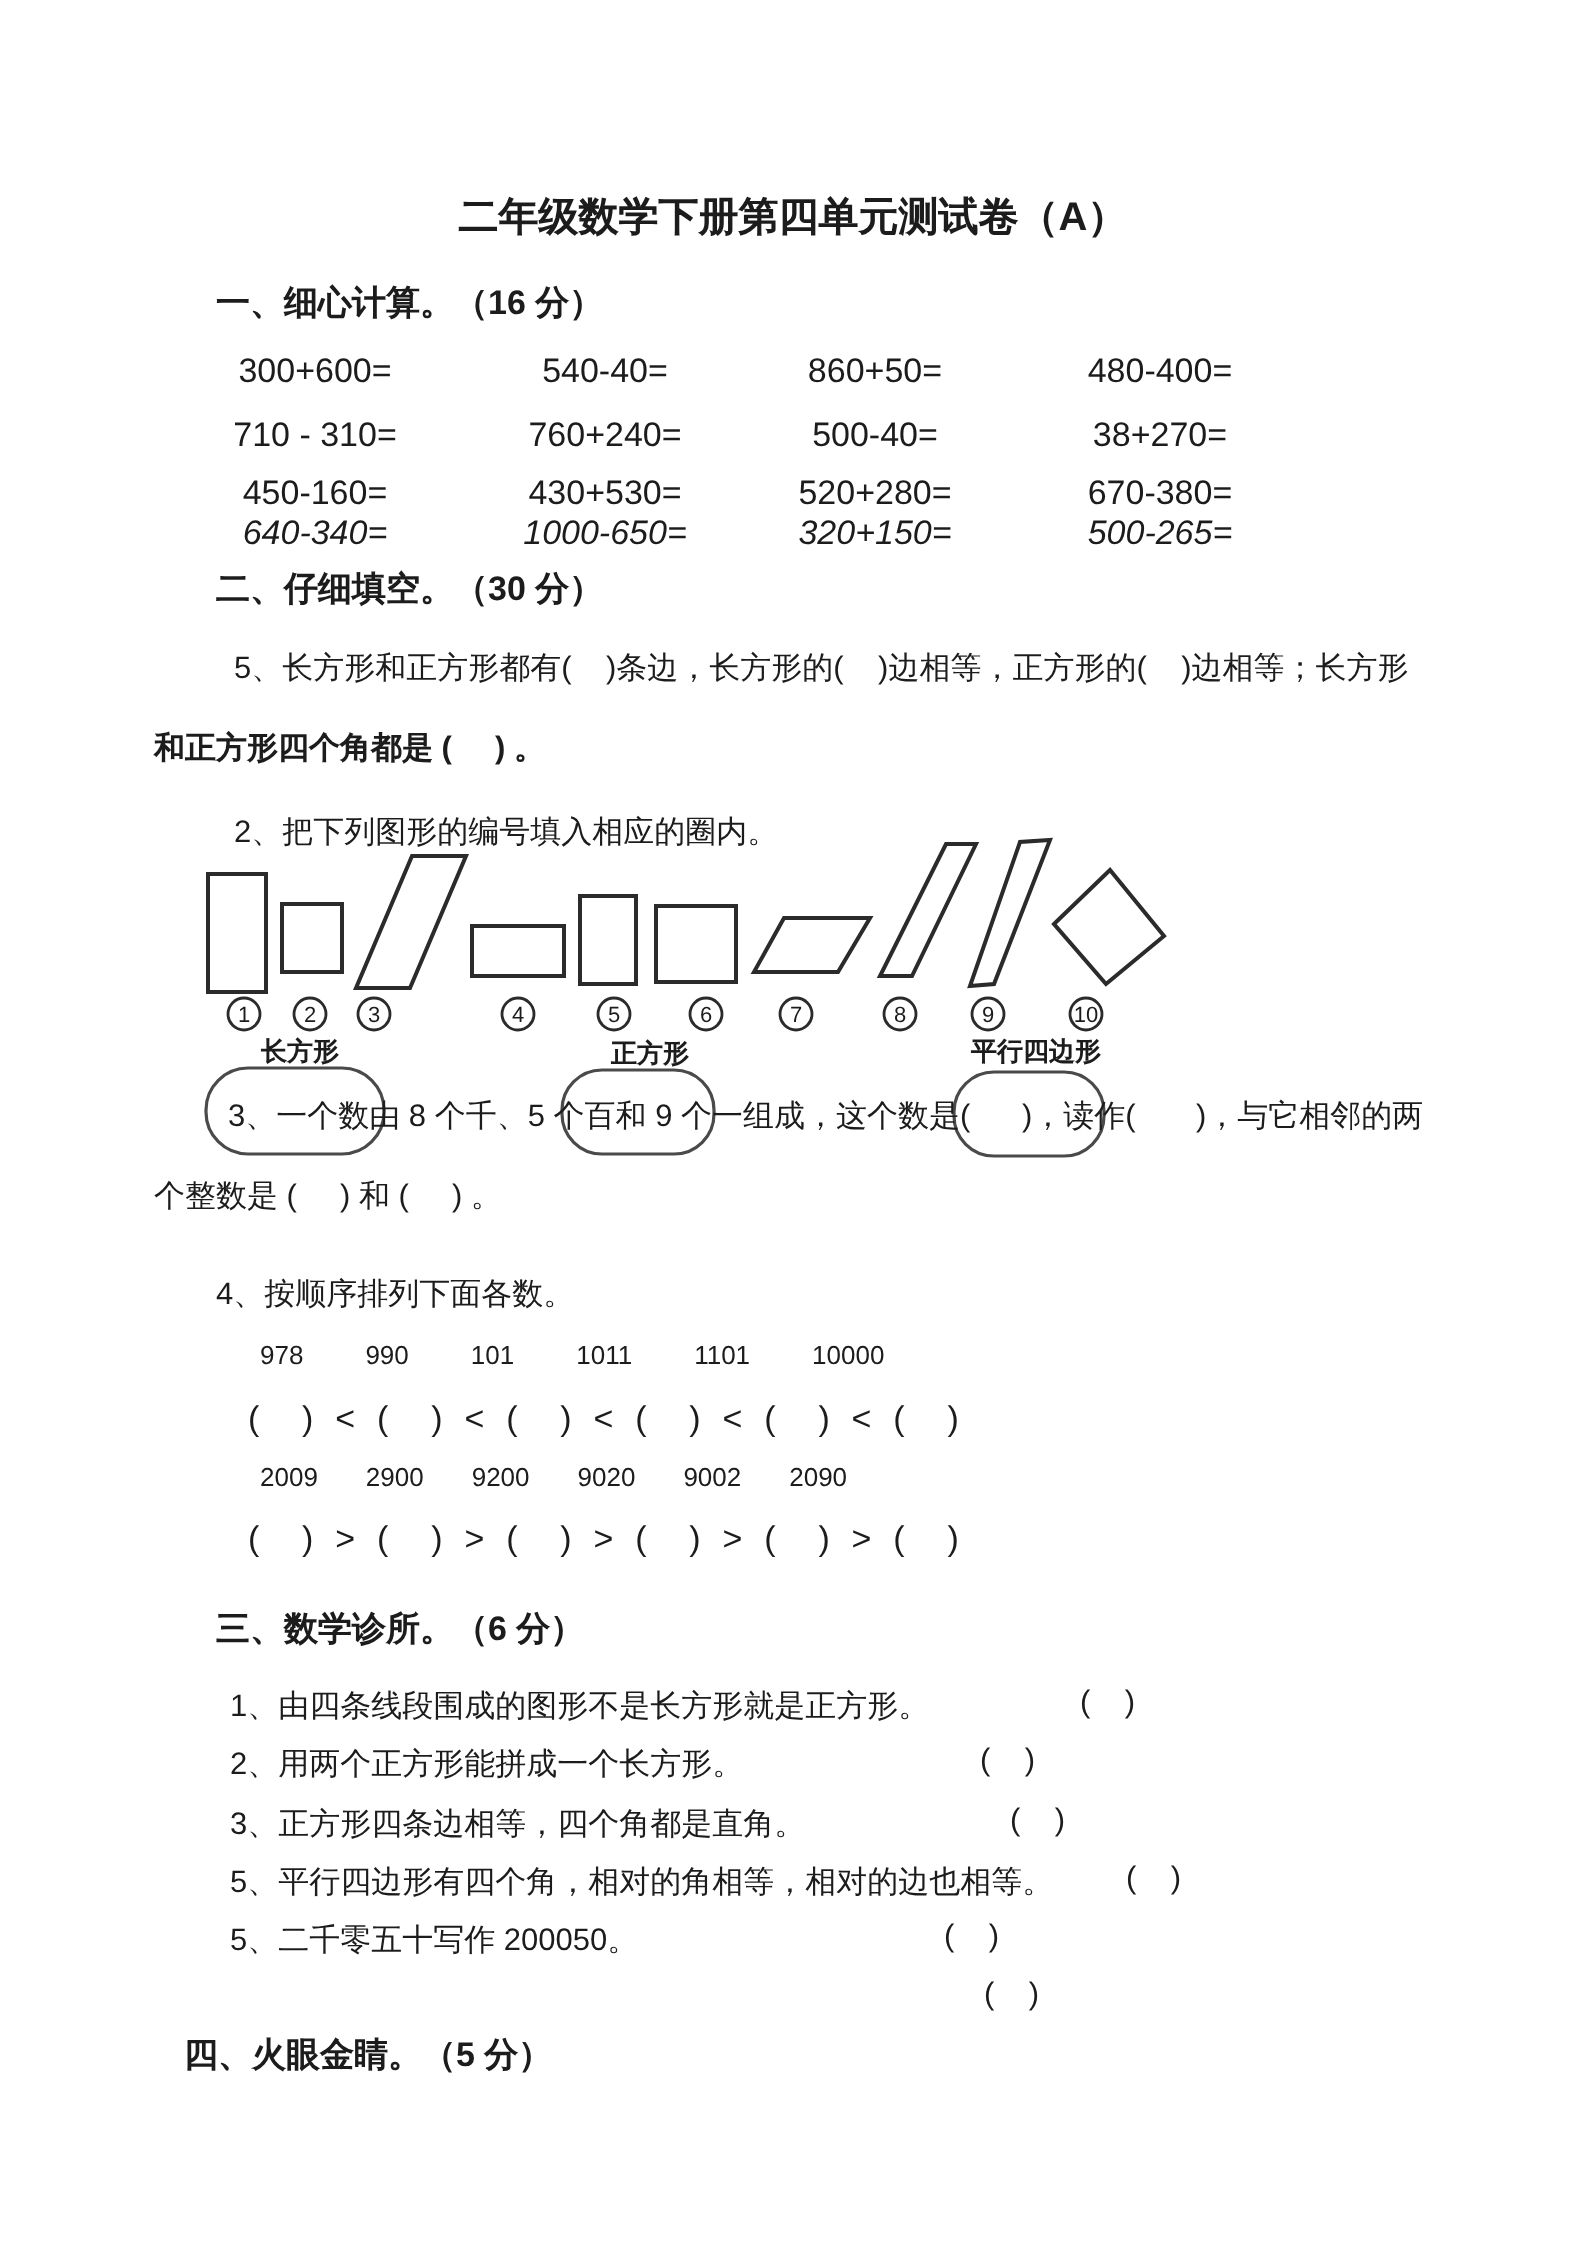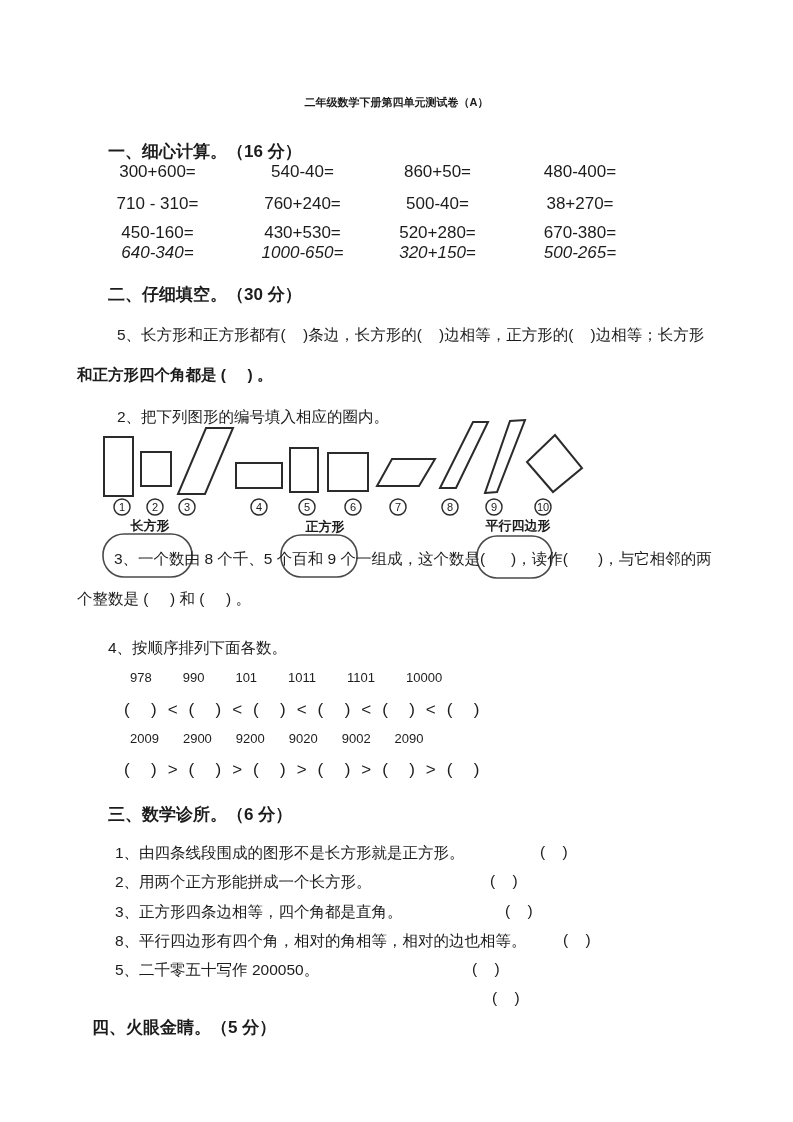--- a/index.html
+++ b/index.html
@@ -3,29 +3,29 @@
 <meta charset="utf-8">
 <style>
   html,body{margin:0;padding:0;}
   body{
     width:793px;height:1122px;background:#ffffff;position:relative;
     font-family:"Liberation Sans","DejaVu Sans",sans-serif;color:#1c1c1c;
     overflow:hidden;
   }
   .abs{position:absolute;}
   .line{white-space:pre;font-size:15.5px;line-height:18px;}
-  #title{top:95px;left:0;width:793px;text-align:center;font-size:11px;font-weight:bold;margin:0;white-space:pre;}
+  #title{top:95px;left:0;width:793px;text-align:center;font-size:20px;font-weight:bold;margin:0;white-space:pre;}
   .heading{font-size:17px;font-weight:bold;white-space:pre;}
   #s1h{left:108px;top:140px;}
   #s2h{left:108px;top:283px;}
   #s3h{left:108px;top:803px;}
   #s4h{left:92px;top:1016px;text-align:center;}
 
   
-  #calc{left:80px;top:162px;width:575px;}
+  #calc{left:80px;top:176px;width:575px;}
   .calc-row{display:grid;grid-template-columns:155px 135px 135px 150px;height:20px;line-height:20px;font-size:17px;}
   .calc-row span{text-align:center;white-space:pre;}
   .calc-row.r2{margin-top:12px;}
   .calc-row.r3{margin-top:9px;}
   .calc-row.r4{margin-top:0px;font-style:italic;}
 
   
   #q1l1{left:117px;top:326px;}
   #q1l2{left:77px;top:366px;font-weight:bold;}
   #q2{left:117px;top:408px;}
@@ -178,21 +178,21 @@
     </div>
     <div class="tf-item">
       <span class="tf-text">2、用两个正方形能拼成一个长方形。</span>
       <span class="tf-mark">(    )</span>
     </div>
     <div class="tf-item">
       <span class="tf-text">3、正方形四条边相等，四个角都是直角。</span>
       <span class="tf-mark">(    )</span>
     </div>
     <div class="tf-item">
-      <span class="tf-text">8、平行四边形有四个角，相对的角相等，相对的边也相等。</span>
+      <span class="tf-text">5、平行四边形有四个角，相对的角相等，相对的边也相等。</span>
       <span class="tf-mark">(    )</span>
     </div>
     <div class="tf-item">
       <span class="tf-text">5、二千零五十写作 200050。</span>
       <span class="tf-mark">(    )</span>
     </div>
     <div class="tf-item">
       <span class="tf-mark">(    )</span>
     </div>
   </div>

